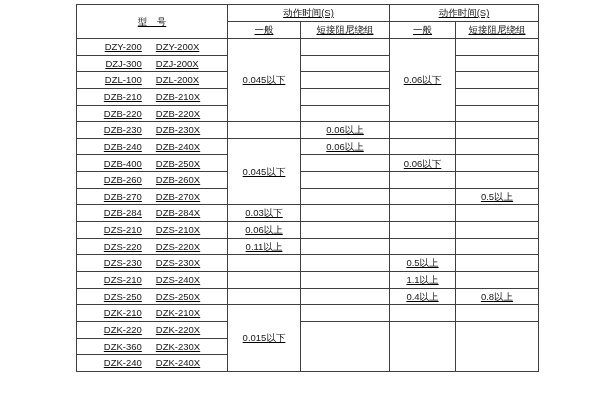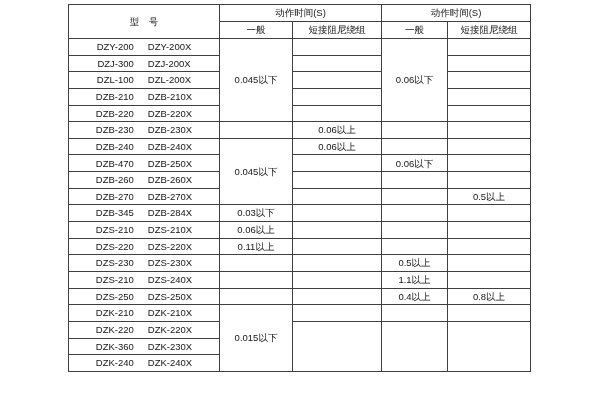--- a/index.html
+++ b/index.html
@@ -5,24 +5,25 @@
   html, body {
     margin: 0;
     padding: 0;
     background: #ffffff;
     width: 600px;
     height: 400px;
     font-family: "Liberation Sans", "DejaVu Sans", sans-serif;
   }
   .spec-table {
     position: absolute;
-    left: 68px;
+    left: 76px;
     top: 4px;
     border-collapse: collapse;
     table-layout: fixed;
+    text-decoration: underline;
   }
   .spec-table th,
   .spec-table td {
     border: 1px solid #3f3f3f;
     padding: 0;
     margin: 0;
     text-align: center;
     vertical-align: middle;
     font-size: 9.5px;
     font-weight: normal;
@@ -137,21 +138,21 @@
           </div>
         </td>
       <td rowspan="4">0.045以下</td>
       <td>0.06以上</td>
       <td></td>
       <td></td>
     </tr>
     <tr class="drow">
       <td>
           <div class="mpair">
-            <span>DZB-470</span>
+            <span>DZB-400</span>
             <span>DZB-250X</span>
           </div>
         </td>
       <td></td>
       <td>0.06以下</td>
       <td></td>
     </tr>
     <tr class="drow">
       <td>
           <div class="mpair">
@@ -170,21 +171,21 @@
             <span>DZB-270X</span>
           </div>
         </td>
       <td></td>
       <td></td>
       <td>0.5以上</td>
     </tr>
     <tr class="drow">
       <td>
           <div class="mpair">
-            <span>DZB-345</span>
+            <span>DZB-284</span>
             <span>DZB-284X</span>
           </div>
         </td>
       <td>0.03以下</td>
       <td></td>
       <td></td>
       <td></td>
     </tr>
     <tr class="drow">
       <td>

